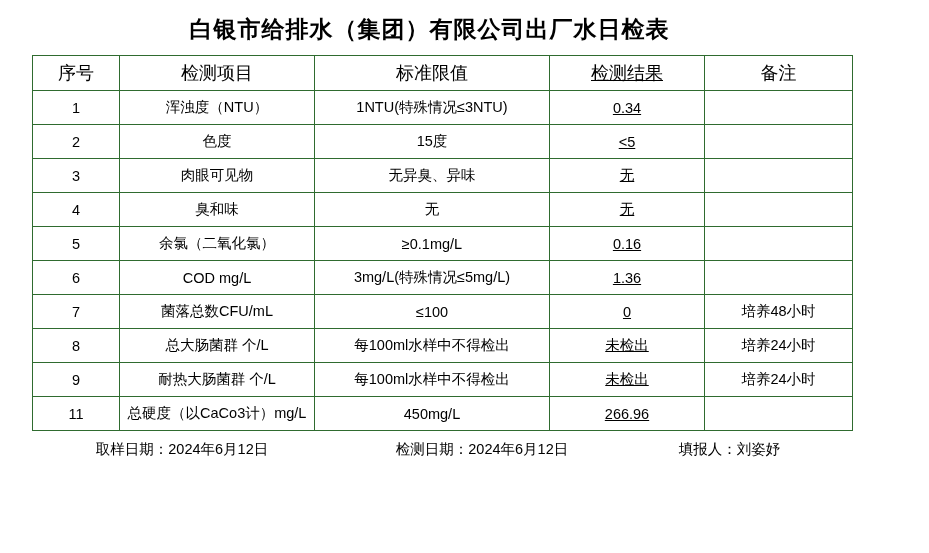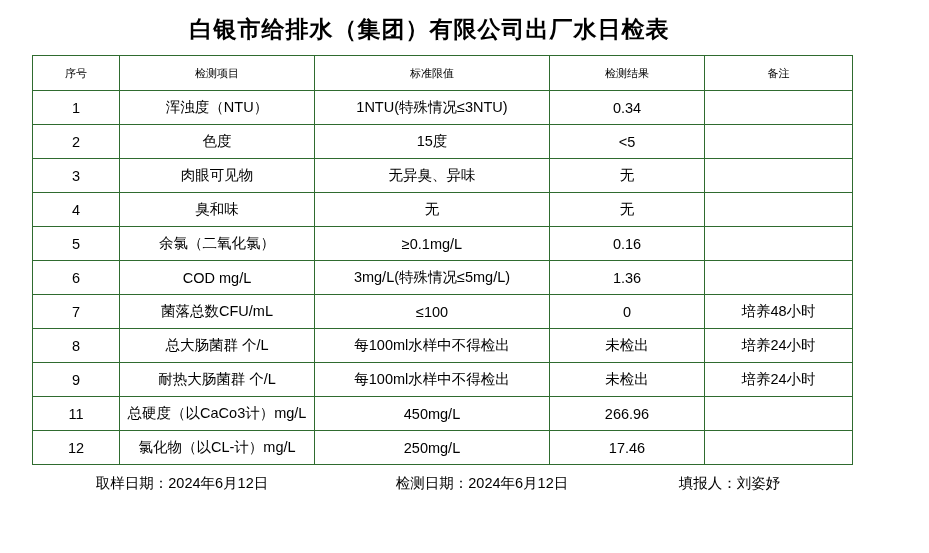--- a/index.html
+++ b/index.html
@@ -43,27 +43,27 @@
     height: 33px;
     text-align: center;
     vertical-align: middle;
     font-size: 14.5px;
     font-family: "Liberation Sans", "DejaVu Sans", sans-serif;
     padding: 0 2px;
     overflow: hidden;
     white-space: nowrap;
   }
   table.report thead td {
-    font-size: 11px;
+    font-size: 18px;
     height: 34px;
   }
   .col-no     { width: 82px; }
   .col-item   { width: 190px; }
   .col-limit  { width: 230px; }
-  .col-result { width: 150px; }
+  .col-result { width: 150px; text-decoration: underline; }
   .col-remark { width: 143px; }
 
   .footer {
     width: 795px;
     margin: 0 auto;
     padding-top: 9px;
     display: flex;
     font-size: 14.5px;
     font-family: "Liberation Sans", "DejaVu Sans", sans-serif;
   }
@@ -154,27 +154,20 @@
           <td class="col-result">未检出</td>
           <td class="col-remark">培养24小时</td>
         </tr>
         <tr>
           <td class="col-no">11</td>
           <td class="col-item">总硬度（以CaCo3计）mg/L</td>
           <td class="col-limit">450mg/L</td>
           <td class="col-result">266.96</td>
           <td class="col-remark"></td>
         </tr>
-        <tr>
-          <td class="col-no">12</td>
-          <td class="col-item">氯化物（以CL-计）mg/L</td>
-          <td class="col-limit">250mg/L</td>
-          <td class="col-result">17.46</td>
-          <td class="col-remark"></td>
-        </tr>
       </tbody>
     </table>
   </div>
 
   <div class="footer">
     <div class="f-cell f-sample">取样日期：2024年6月12日</div>
     <div class="f-cell f-test">检测日期：2024年6月12日</div>
     <div class="f-cell f-filler">填报人：刘姿妤</div>
   </div>
 

